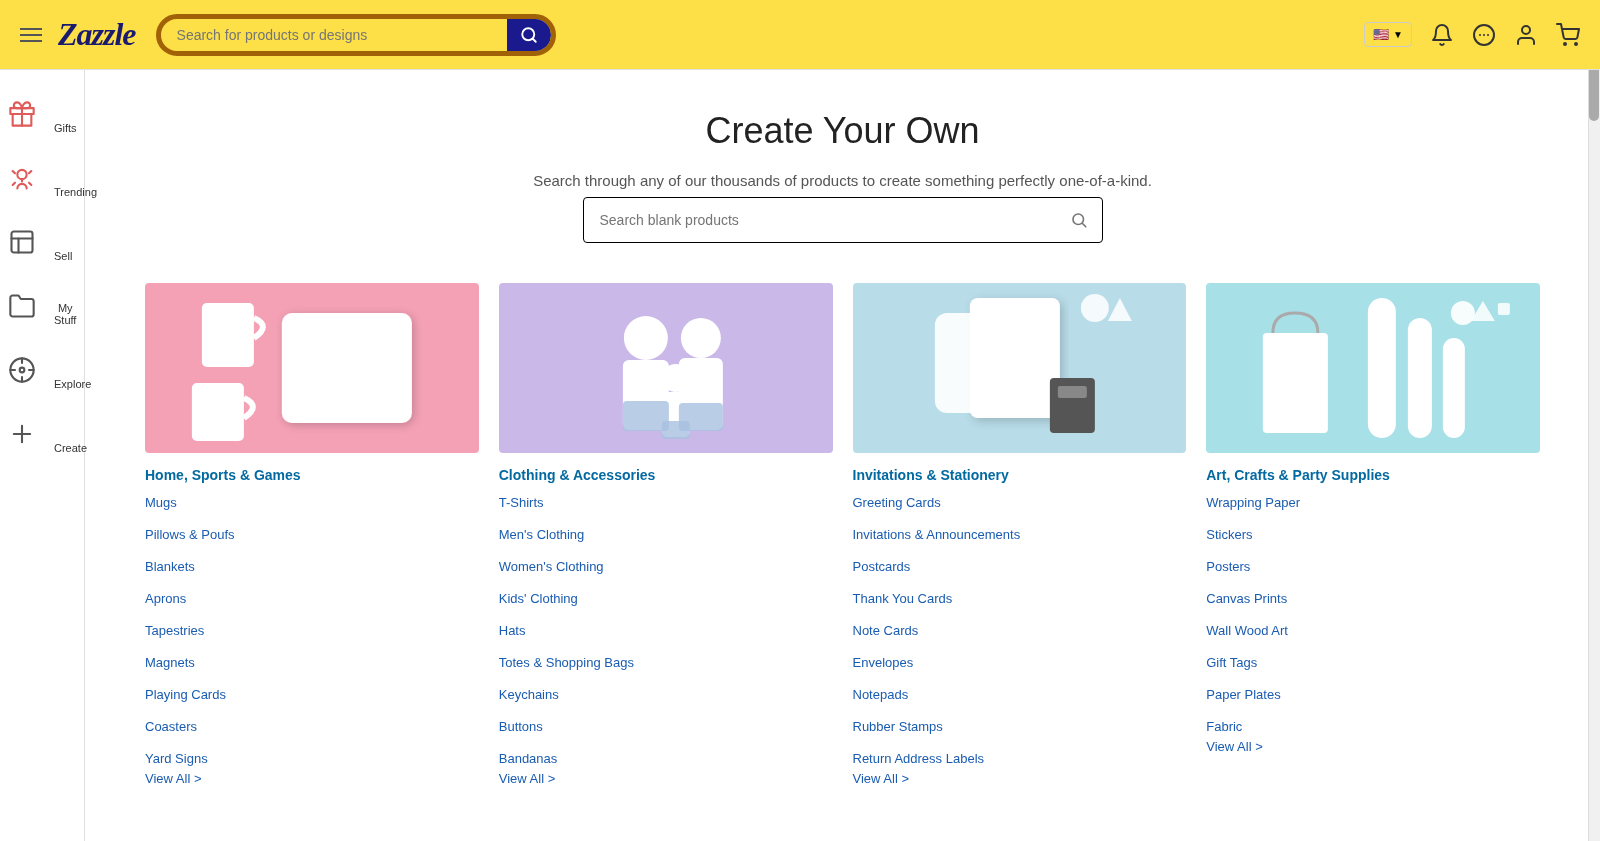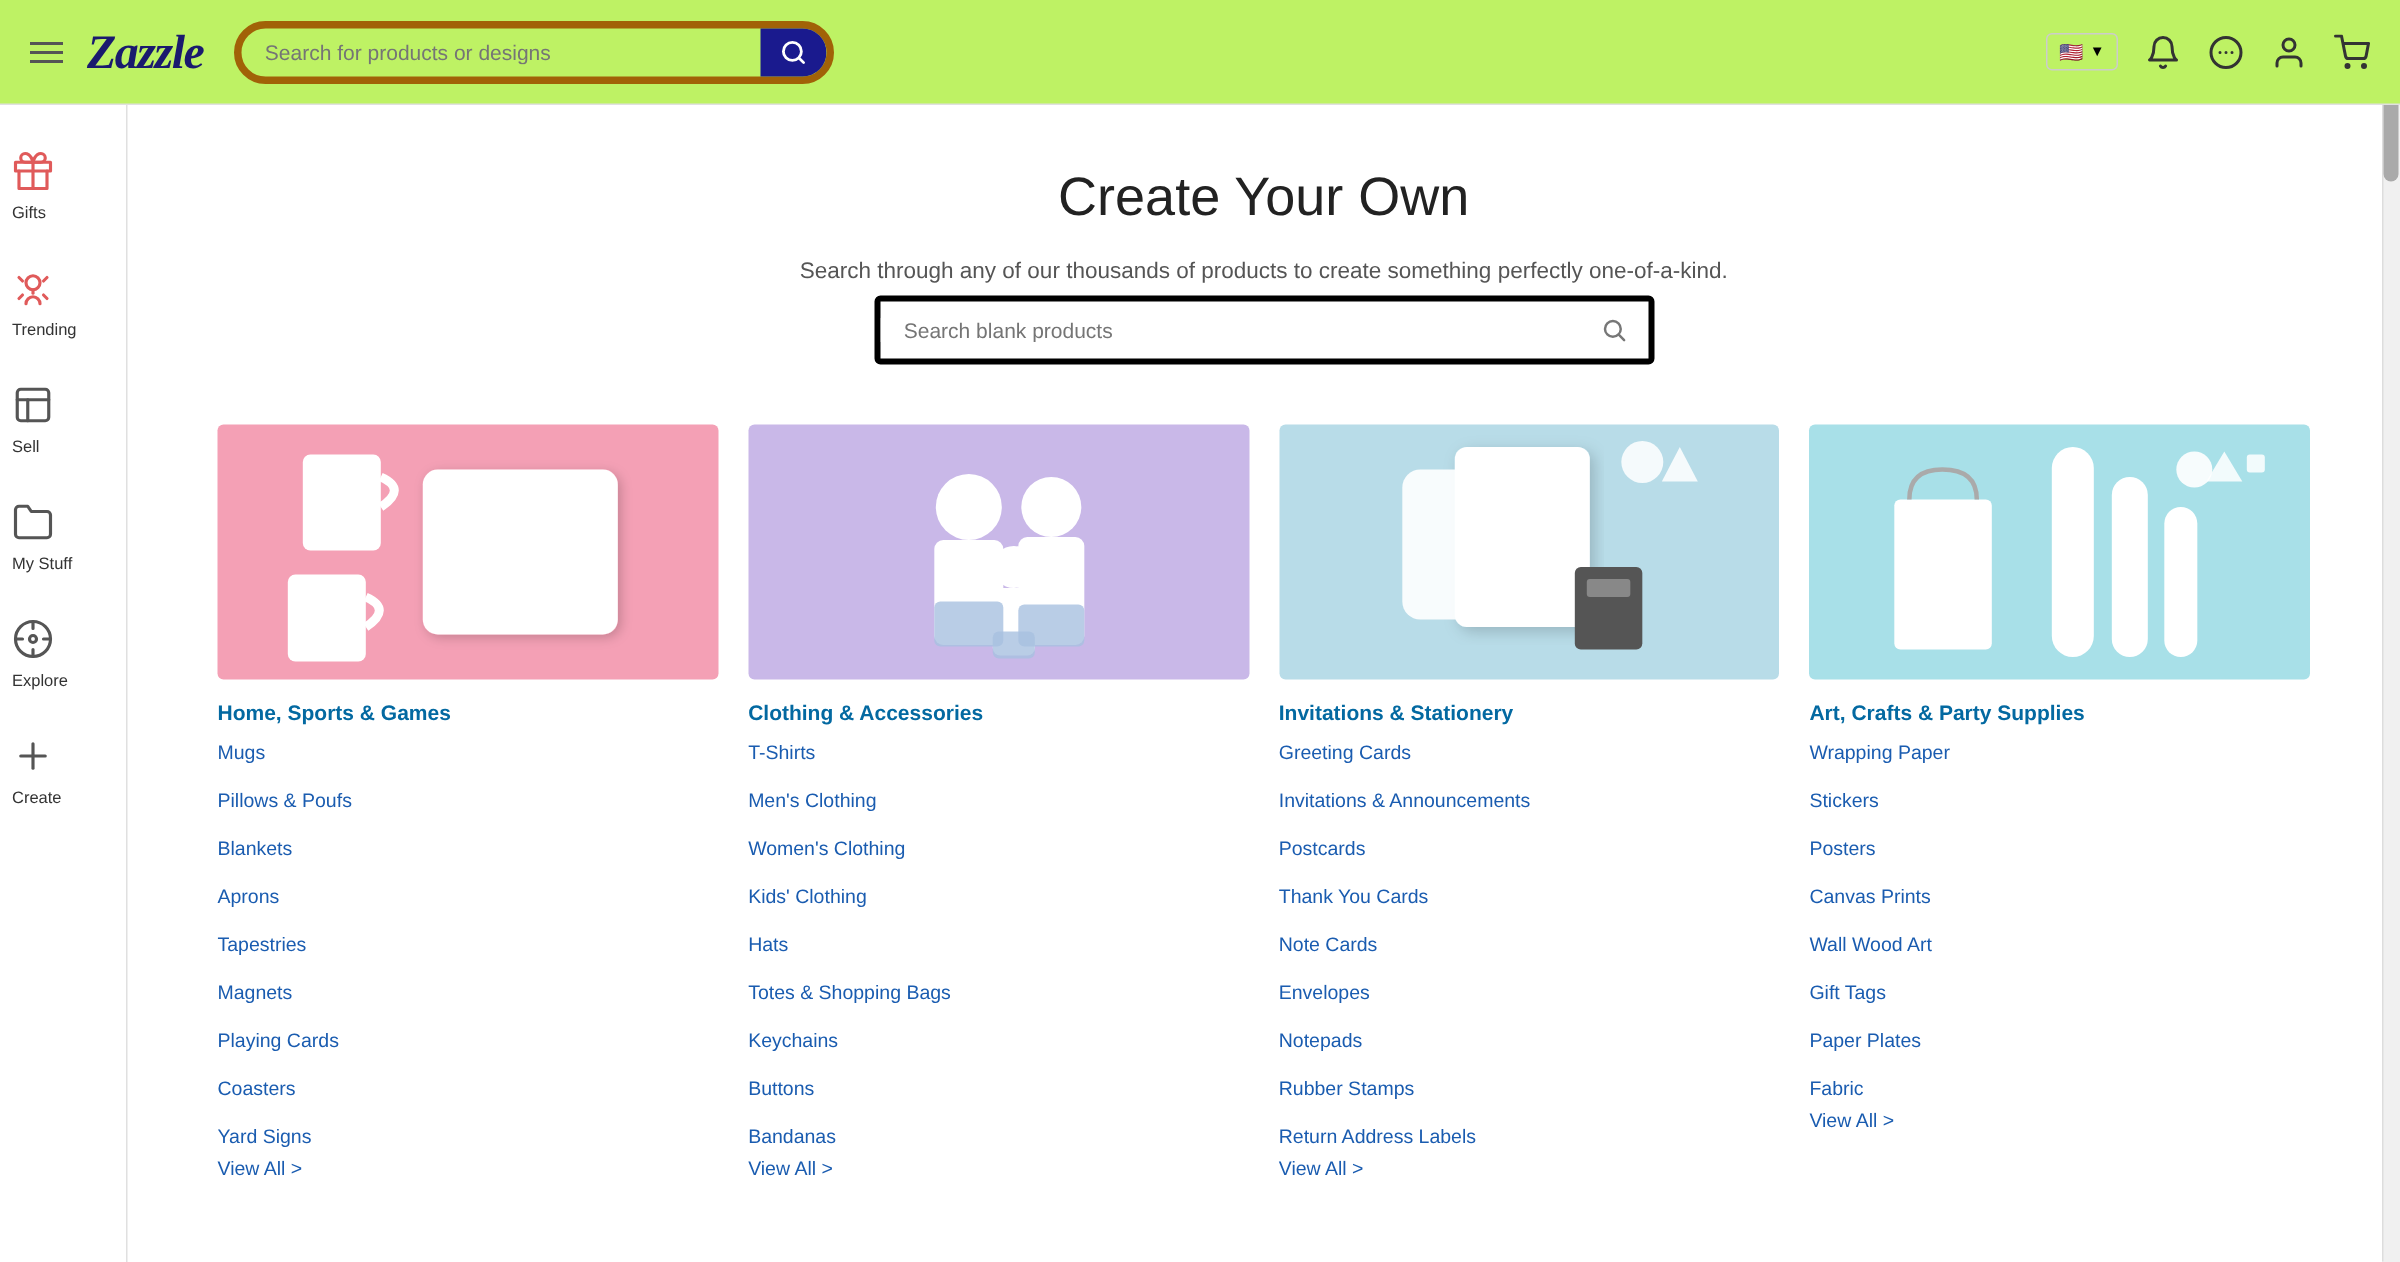--- a/index.html
+++ b/index.html
@@ -4,21 +4,21 @@
   <style>
     * { box-sizing: border-box; margin: 0; padding: 0; }
     body { font-family: Arial, sans-serif; background: #fff; overflow-x: hidden; }
 
     
     .header {
       display: flex;
       align-items: center;
       padding: 10px 20px;
       border-bottom: 1px solid #e0e0e0;
-      background: #bef264;
+      background: #fde047;
       position: sticky;
       top: 0;
       z-index: 100;
       height: 70px;
     }
     .hamburger {
       cursor: pointer;
       margin-right: 16px;
       font-size: 20px;
       color: #555;
@@ -112,23 +112,23 @@
       border-right: 1px solid #e0e0e0;
       display: flex;
       flex-direction: column;
       align-items: center;
       padding-top: 20px;
       gap: 10px;
       background: #fff;
     }
     .sidebar-item {
       display: flex;
-      flex-direction: column;
-      align-items: flex-start;
-      gap: 2px;
+      flex-direction: row;
+      align-items: flex-end;
+      gap: 18px;
       padding: 10px 8px;
       cursor: pointer;
       width: 100%;
       text-align: center;
       color: #333;
       font-size: 12px;
       border-radius: 8px;
       margin: 0 4px;
     }
     .sidebar-icon {
@@ -153,21 +153,21 @@
     }
     .subtitle {
       text-align: center;
       font-size: 15px;
       color: #555;
       margin-bottom: 8px;
     }
     .product-search-bar {
       display: flex;
       align-items: center;
-      border: 4px solid #000000;
+      border: 1px solid #000000;
       border-radius: 4px;
       overflow: hidden;
       max-width: 520px;
       margin: 0 auto 40px auto;
       height: 46px;
       background: #fff;
     }
     .product-search-bar input {
       border: none;
       outline: none;

